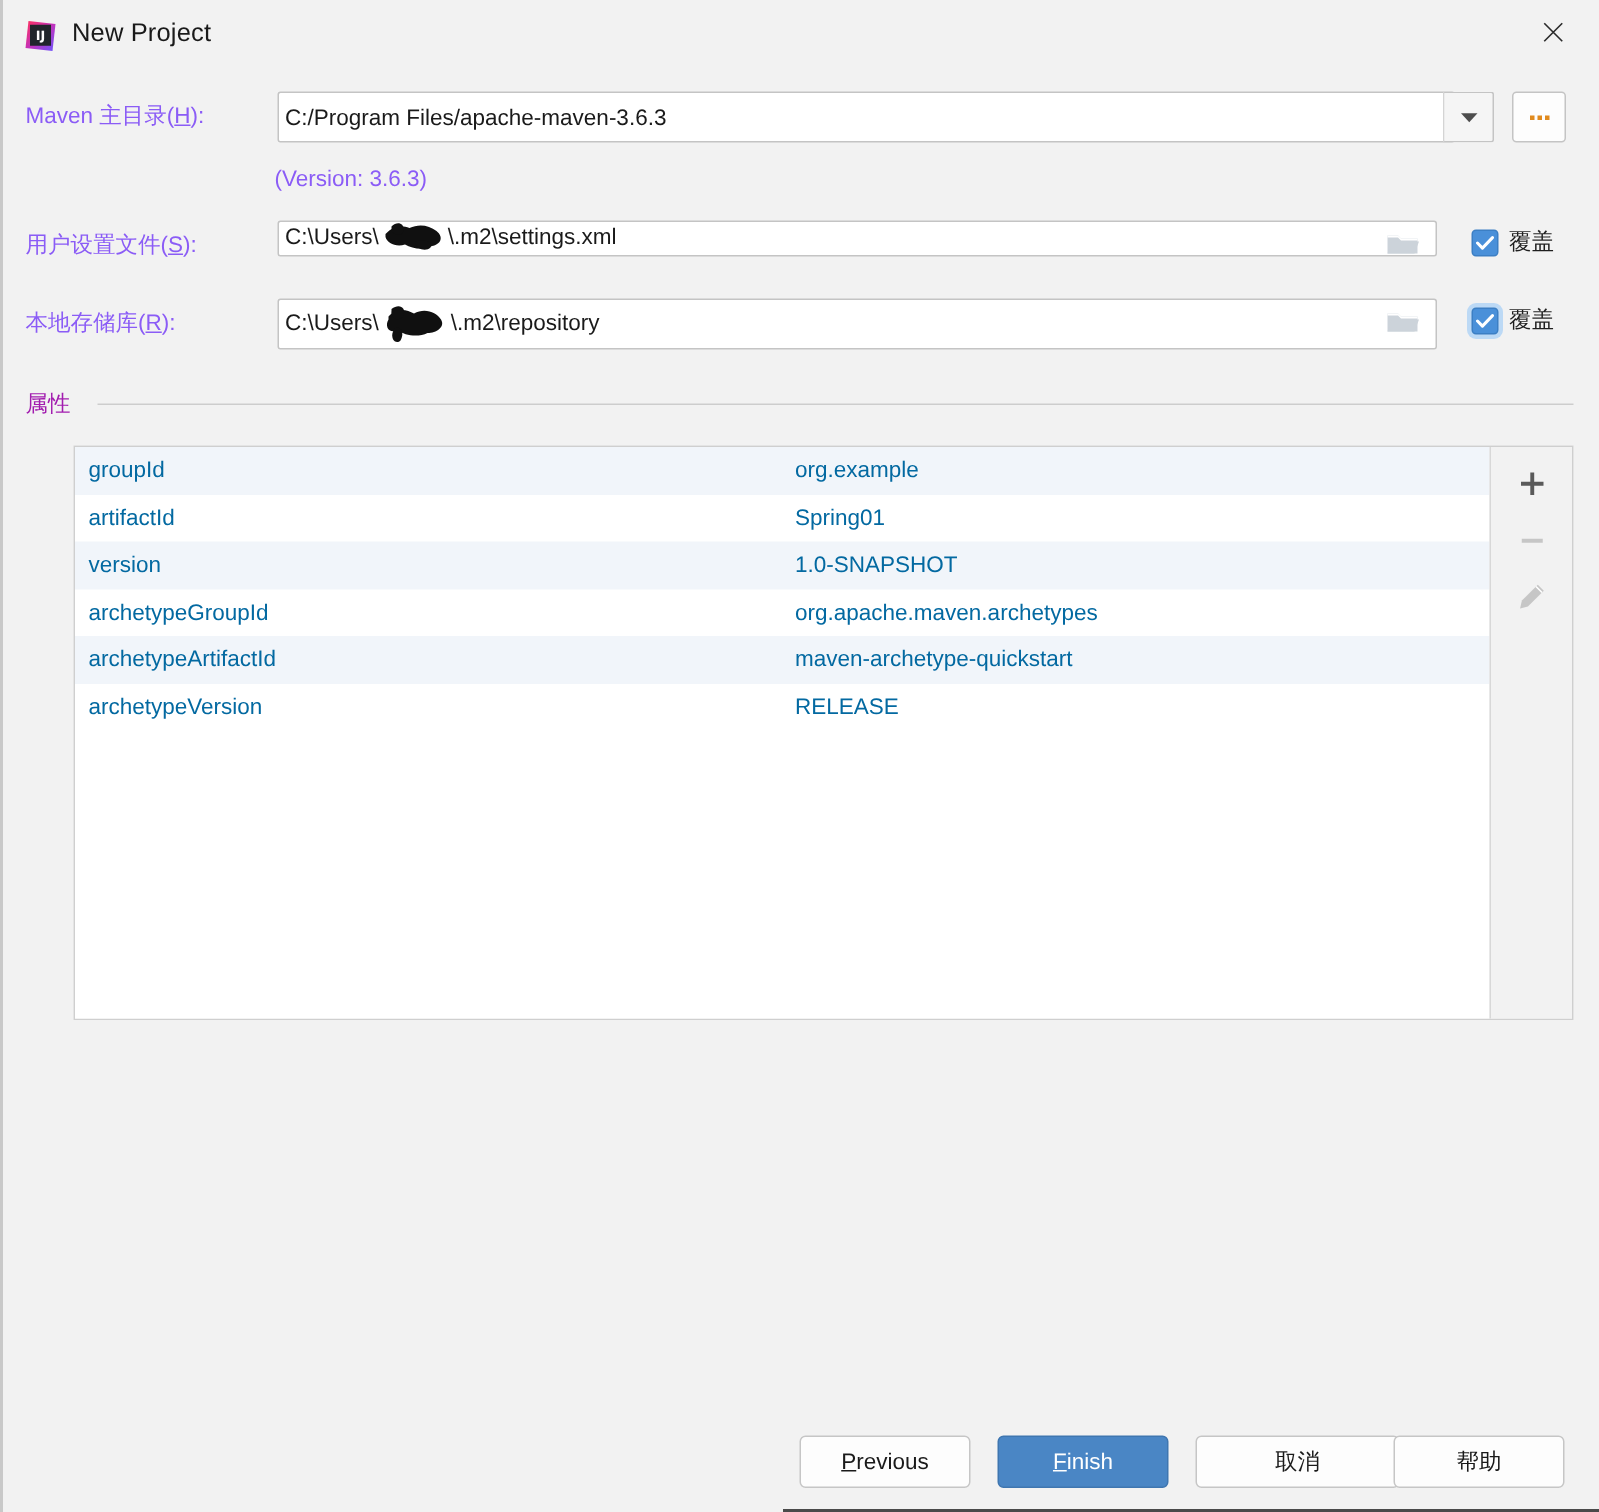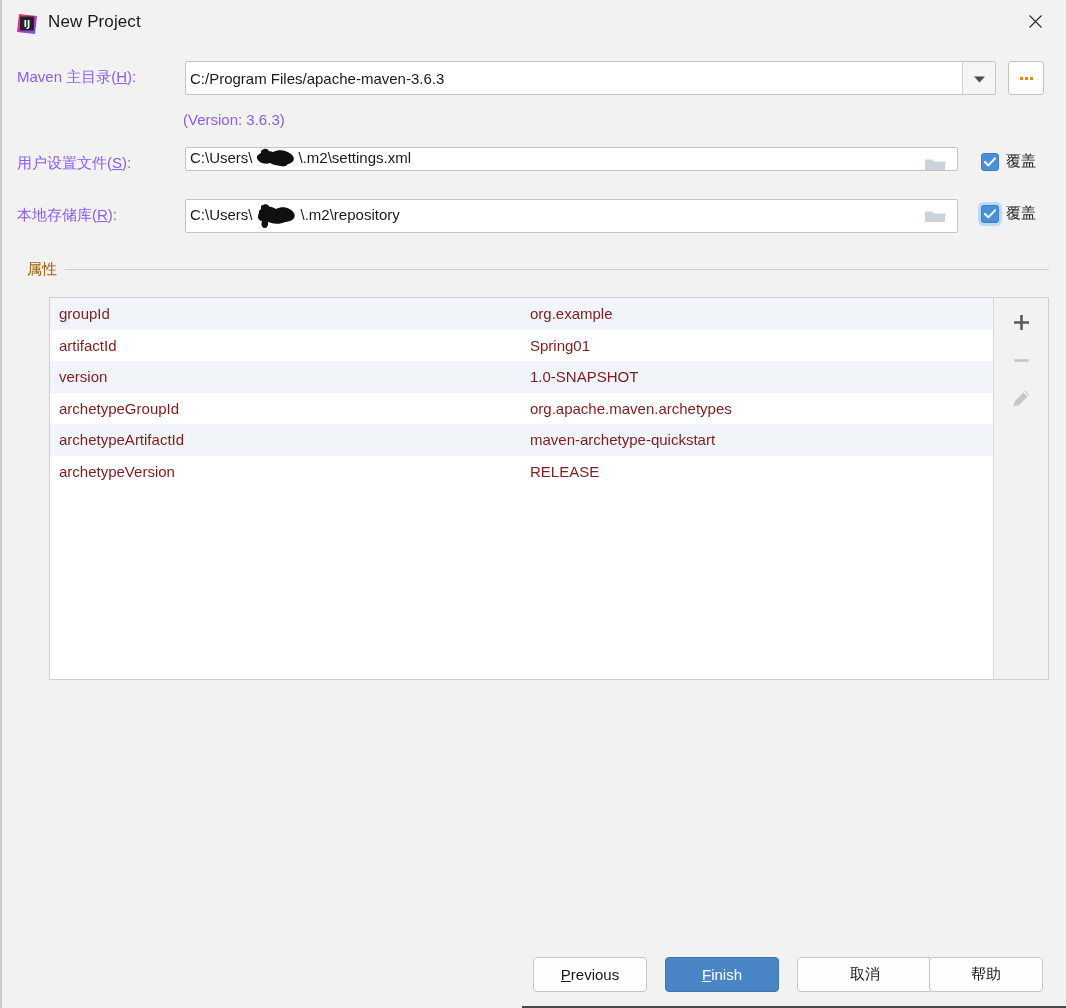--- a/index.html
+++ b/index.html
@@ -151,23 +151,23 @@
   }
   .cb-label {
     font-size: 15px;
     color: #1f1f1f;
     white-space: nowrap;
   }
 
   
   #props-label {
     position: absolute;
-    left: 27px; top: 260px;
-    font-size: 15px;
-    color: #a16207;
+    left: 17px; top: 260px;
+    font-size: 15px;
+    color: #a21caf;
   }
   #props-sep {
     position: absolute;
     left: 65px; top: 269px;
     width: 984px; height: 1px;
     background: #cdcdcd;
   }
 
   #table-frame {
     position: absolute;
@@ -181,21 +181,21 @@
   #table-body {
     flex: 1 1 auto;
     overflow: hidden;
     background: #ffffff;
   }
   .row {
     height: 31.5px;
     display: flex;
     align-items: center;
     font-size: 15px;
-    color: #7f1d1d;
+    color: #0369a1;
   }
   .row.alt { background: #f1f5fa; }
   .cell-key { width: 478px; padding-left: 9px; box-sizing: border-box; white-space: nowrap; }
   .cell-val { flex: 1 1 auto; padding-left: 2px; white-space: nowrap; }
 
   #table-toolbar {
     width: 55px;
     box-sizing: border-box;
     border-left: 1px solid #d8d8d8;
     background: #f2f2f2;

